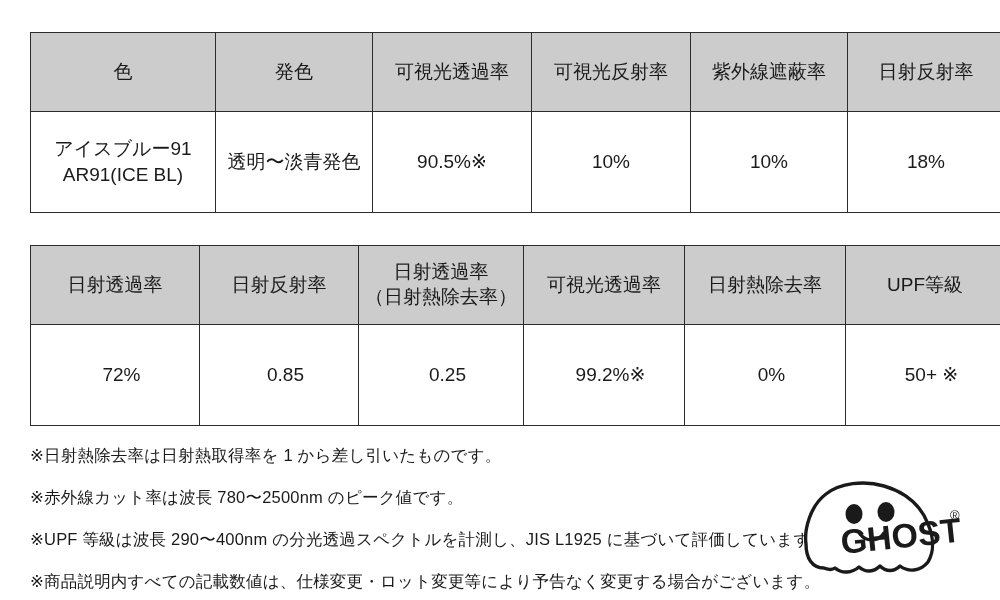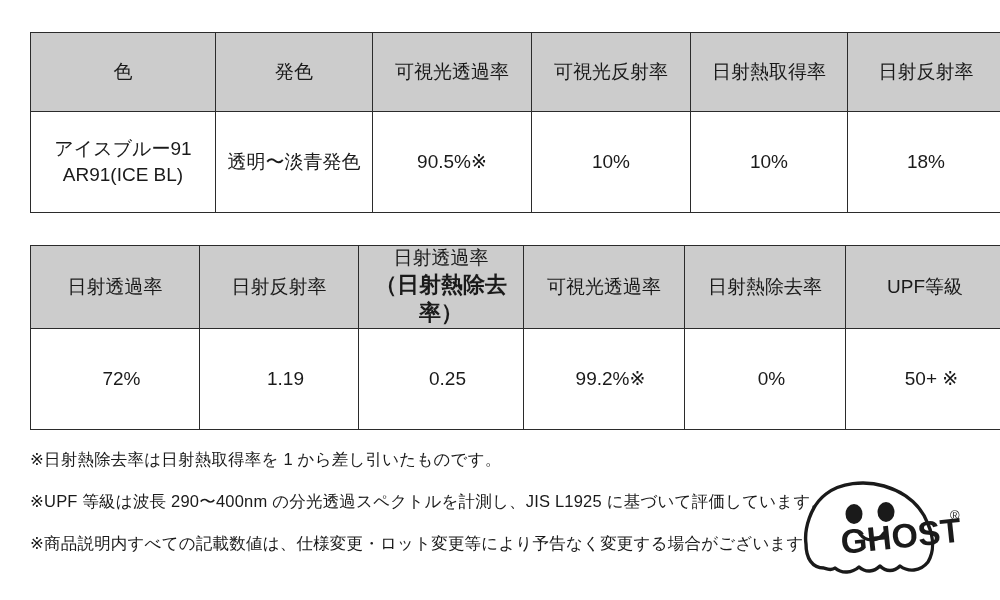--- a/index.html
+++ b/index.html
@@ -47,22 +47,21 @@
     line-height: 1.35;
   }
   .t1 thead td { height: 80px; }
   .t1 tbody td { height: 106px; }
   .t2 thead td { height: 104px; }
   .t2 tbody td { height: 100px; padding-left: 17px; }
 
   .table-gap { height: 32px; }
 
   .cell-sub {
-    font-size: 22px;
-    font-weight: bold;
+    font-size: 19px;
   }
   .notes {
     margin-top: 14px;
     width: 820px;
   }
   .notes p {
     margin: 18px 0 7px 0;
     font-size: 16.5px;
     line-height: 1.45;
     color: #1a1a1a;
@@ -82,21 +81,21 @@
 
 <div class="page">
 
   <table class="spec t1">
     <thead>
       <tr>
         <td style="width:176px">色</td>
         <td style="width:148px">発色</td>
         <td style="width:150px">可視光透過率</td>
         <td style="width:150px">可視光反射率</td>
-        <td style="width:148px">日射熱取得率</td>
+        <td style="width:148px">紫外線遮蔽率</td>
         <td style="width:148px">日射反射率</td>
       </tr>
     </thead>
     <tbody>
       <tr>
         <td>
           <div>アイスブルー91</div>
           <div>AR91(ICE BL)</div>
         </td>
         <td>透明〜淡青発色</td>
@@ -120,31 +119,32 @@
           <div class="cell-sub">（日射熱除去率）</div>
         </td>
         <td style="width:152px">可視光透過率</td>
         <td style="width:152px">日射熱除去率</td>
         <td style="width:150px">UPF等級</td>
       </tr>
     </thead>
     <tbody>
       <tr>
         <td>72%</td>
-        <td>1.19</td>
+        <td>0.85</td>
         <td>0.25</td>
         <td>99.2%※</td>
         <td>0%</td>
         <td>50+ ※</td>
       </tr>
     </tbody>
   </table>
 
   <div class="notes">
     <p>※日射熱除去率は日射熱取得率を 1 から差し引いたものです。</p>
+    <p>※赤外線カット率は波長 780〜2500nm のピーク値です。</p>
     <p>※UPF 等級は波長 290〜400nm の分光透過スペクトルを計測し、JIS L1925 に基づいて評価しています。</p>
     <p>※商品説明内すべての記載数値は、仕様変更・ロット変更等により予告なく変更する場合がございます。</p>
   </div>
 
   <div class="logo">
     <svg width="190" height="110" viewBox="0 0 190 110">
       <path d="M42 96 C30 96 24 86 24 72 C22 58 28 34 44 22 C58 11 82 8 102 14 C126 21 140 36 146 52 C152 66 152 80 146 90 C138 100 126 100 118 94 C112 100 104 100 98 94 C92 100 84 101 77 95 C70 101 60 102 53 96 C49 99 45 97 42 96 Z" fill="#ffffff" stroke="#1a1a1a" stroke-width="3.4" stroke-linejoin="round" stroke-linecap="round"></path>
       <ellipse cx="72" cy="42" rx="8.5" ry="10" fill="#1a1a1a"></ellipse>
       <ellipse cx="104" cy="40" rx="8.5" ry="10" fill="#1a1a1a"></ellipse>
       <path d="M78 62 C84 70 96 70 102 61" fill="none" stroke="#1a1a1a" stroke-width="3.2" stroke-linecap="round"></path>

